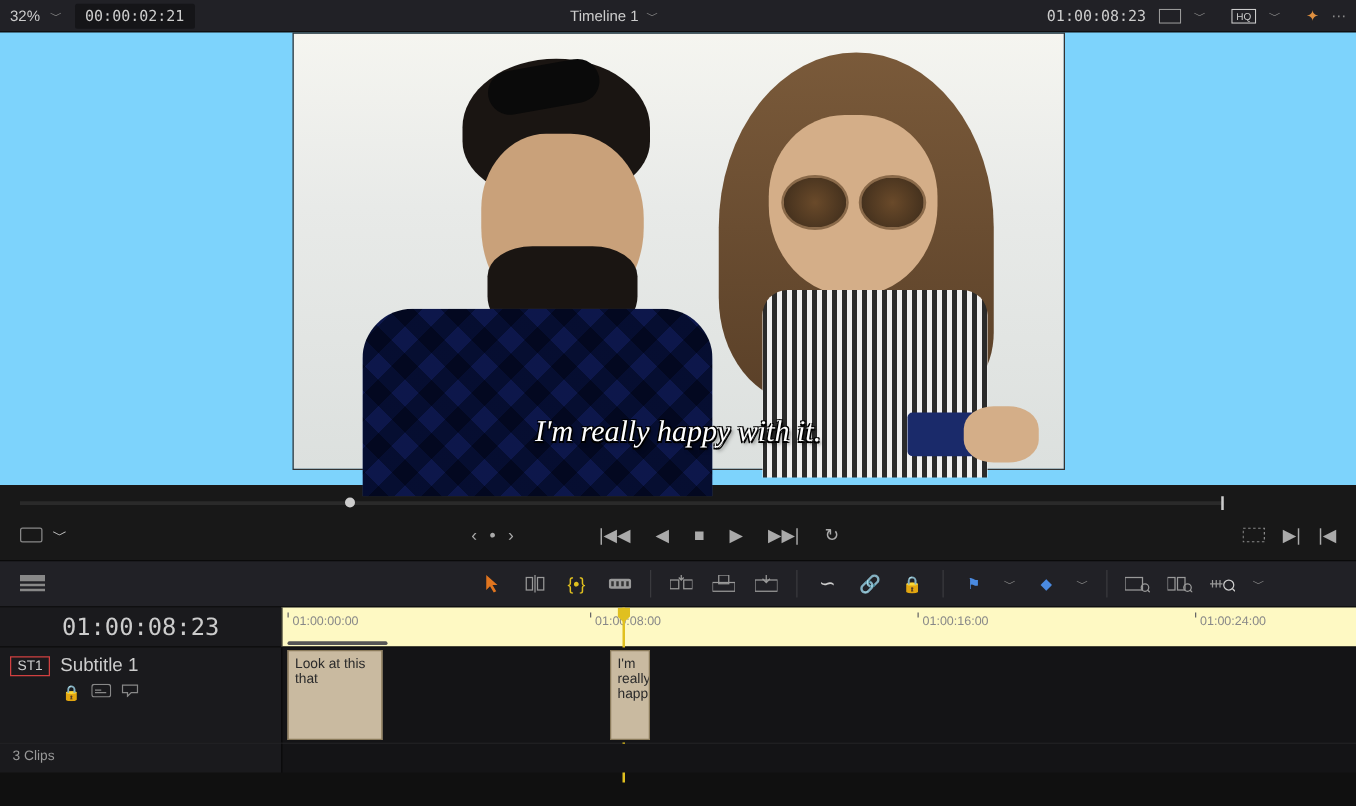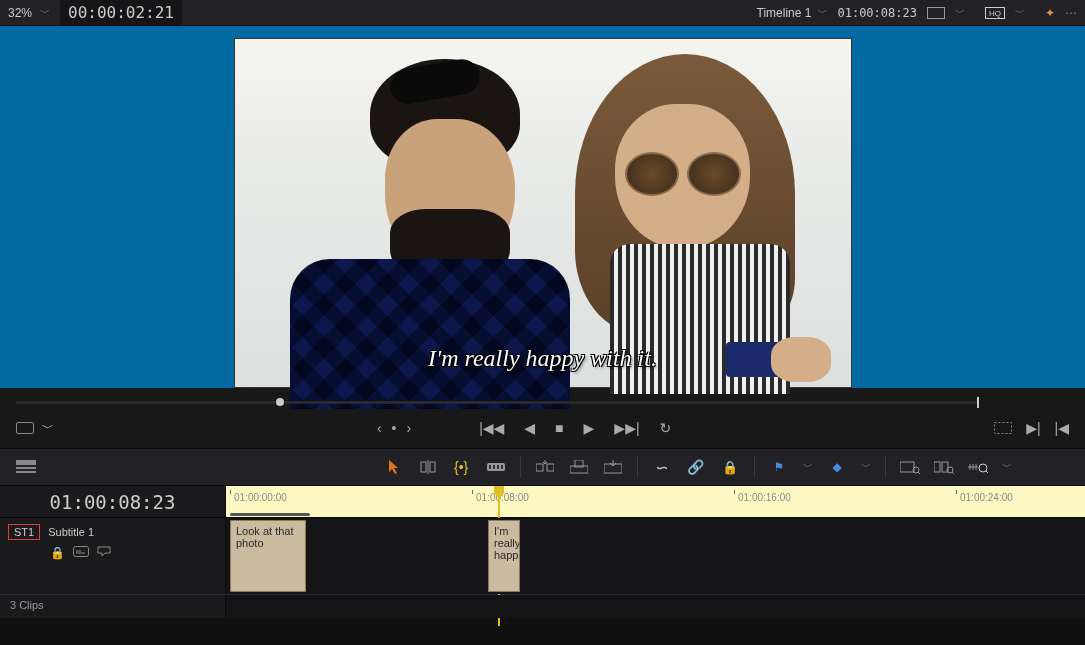--- a/index.html
+++ b/index.html
@@ -2,29 +2,29 @@
 <html><head>
 <meta charset="utf-8">
 <style>
 *{margin:0;padding:0;box-sizing:border-box}
 body{background:#101010;font-family:Arial,sans-serif;color:#ccc;width:1085px;height:645px;overflow:hidden;font-size:12px}
 
 
 .topbar{height:26px;background:#212126;display:flex;align-items:center;padding:0 8px;border-bottom:1px solid #0a0a0a}
 .topbar .zoom{color:#ccc;margin-right:8px;cursor:pointer}
 .topbar .chev{color:#888;font-size:10px;margin-right:10px;cursor:pointer}
-.topbar .tc{background:#151518;padding:3px 8px;border-radius:2px;color:#ccc;font-family:monospace;font-size:16px;cursor:pointer}
-.topbar .center{flex:1;text-align:center;display:flex;justify-content:flex-end;align-items:center;gap:6px}
+.topbar .tc{background:#151518;padding:3px 8px;border-radius:2px;color:#ccc;font-family:monospace;font-size:12px;cursor:pointer}
+.topbar .center{flex:1;text-align:center;display:flex;justify-content:center;align-items:center;gap:6px}
 .topbar .title{color:#ccc}
 .topbar .right{display:flex;align-items:center;gap:10px}
 .topbar .right .tc2{color:#ccc;font-family:monospace;font-size:12px}
 .topbar .icon{color:#f0abfc;cursor:pointer}
 
 
-.viewer{height:362px;background:#0369a1;display:flex;align-items:flex-end;justify-content:center;position:relative}
+.viewer{height:362px;background:#7dd3fc;display:flex;align-items:flex-start;justify-content:center;position:relative}
 .frame{width:618px;height:350px;background:linear-gradient(180deg,#f5f5f0 0%,#e8eae8 40%,#dce0de 100%);position:relative;border:1px solid #333}
 .person1{position:absolute;left:55px;top:20px;width:280px;height:330px}
 .hair1{position:absolute;left:80px;top:0;width:150px;height:110px;background:#1a1512;border-radius:50% 50% 40% 40%}
 .sunglasses{position:absolute;left:100px;top:5px;width:90px;height:35px;background:#0a0a0a;border-radius:18px;transform:rotate(-10deg)}
 .face1{position:absolute;left:95px;top:60px;width:130px;height:150px;background:#c9a17a;border-radius:40% 45% 50% 50%}
 .beard{position:absolute;left:100px;top:150px;width:120px;height:80px;background:#1a1512;border-radius:30% 30% 50% 50%}
 .shirt1{position:absolute;left:0;top:200px;width:280px;height:150px;background:repeating-linear-gradient(45deg,#1a2d5a 0 15px,#3a4d8a 15px 30px),repeating-linear-gradient(-45deg,#1a2d5a 0 15px,#3a4d8a 15px 30px);background-blend-mode:multiply;border-radius:40px 40px 0 0}
 
 .person2{position:absolute;left:320px;top:15px;width:300px;height:340px}
 .hair2{position:absolute;left:20px;top:0;width:220px;height:280px;background:linear-gradient(180deg,#7a5a3a,#5a4028);border-radius:50% 50% 20% 30%}
@@ -72,21 +72,21 @@
 .tl-tick:before{content:'';position:absolute;left:-4px;top:-2px;width:1px;height:4px;background:#666}
 .tl-playhead{position:absolute;top:0;width:2px;height:140px;background:#e0c01f}
 .tl-playhead:before{content:'';position:absolute;left:-4px;top:0;width:10px;height:12px;background:#e0c01f;clip-path:polygon(0 0,100% 0,100% 60%,50% 100%,0 60%)}
 .tl-zoom-bar{position:absolute;left:4px;bottom:1px;height:3px;width:80px;background:#555;border-radius:2px}
 
 
 .track-row{height:76px;display:flex}
 .track-head{width:225px;background:#1a1a1d;padding:6px 8px}
 .track-label-row{display:flex;align-items:center;gap:8px;margin-bottom:6px}
 .st1{border:1px solid #d04040;color:#ccc;padding:1px 5px;font-size:11px;cursor:pointer}
-.track-name{color:#ccc;font-size:11px}
+.track-name{color:#ccc;font-size:15px}
 .track-icons{display:flex;gap:8px;margin-left:42px;margin-top:2px}
 .track-icons .ti{color:#666;cursor:pointer;font-size:12px}
 .track-body{flex:1;background:#141416;position:relative;border-left:1px solid #0a0a0a}
 
 .clip{position:absolute;top:2px;height:72px;background:#c9baa0;border:1px solid #8a7a5a;padding:4px 5px;font-size:11px;color:#2a2a2a;overflow:hidden;cursor:pointer}
 .clip.sel{border:2px solid #e04040}
 .clip1{left:4px;width:76px}
 .clip2{left:82px;width:85px}
 .clip3{left:262px;width:32px}
 
@@ -310,21 +310,21 @@
           </svg>
         </span>
       <span class="ti">
           <svg width="14" height="11">
             <path d="M1 1 L13 1 L13 7 L8 7 L5 10 L5 7 L1 7 Z" fill="none" stroke="#888"></path>
           </svg>
         </span>
     </div>
   </div>
   <div class="track-body">
-    <div class="clip clip1">Look at that photo</div>
+    <div class="clip clip1">Look at this that</div>
     <div class="clip clip3">I'm really happ...</div>
   </div>
 </div>
 
 <div class="footer">
   <div class="footer-left">3 Clips</div>
   <div class="footer-right"></div>
 </div>
 
 </body></html>

